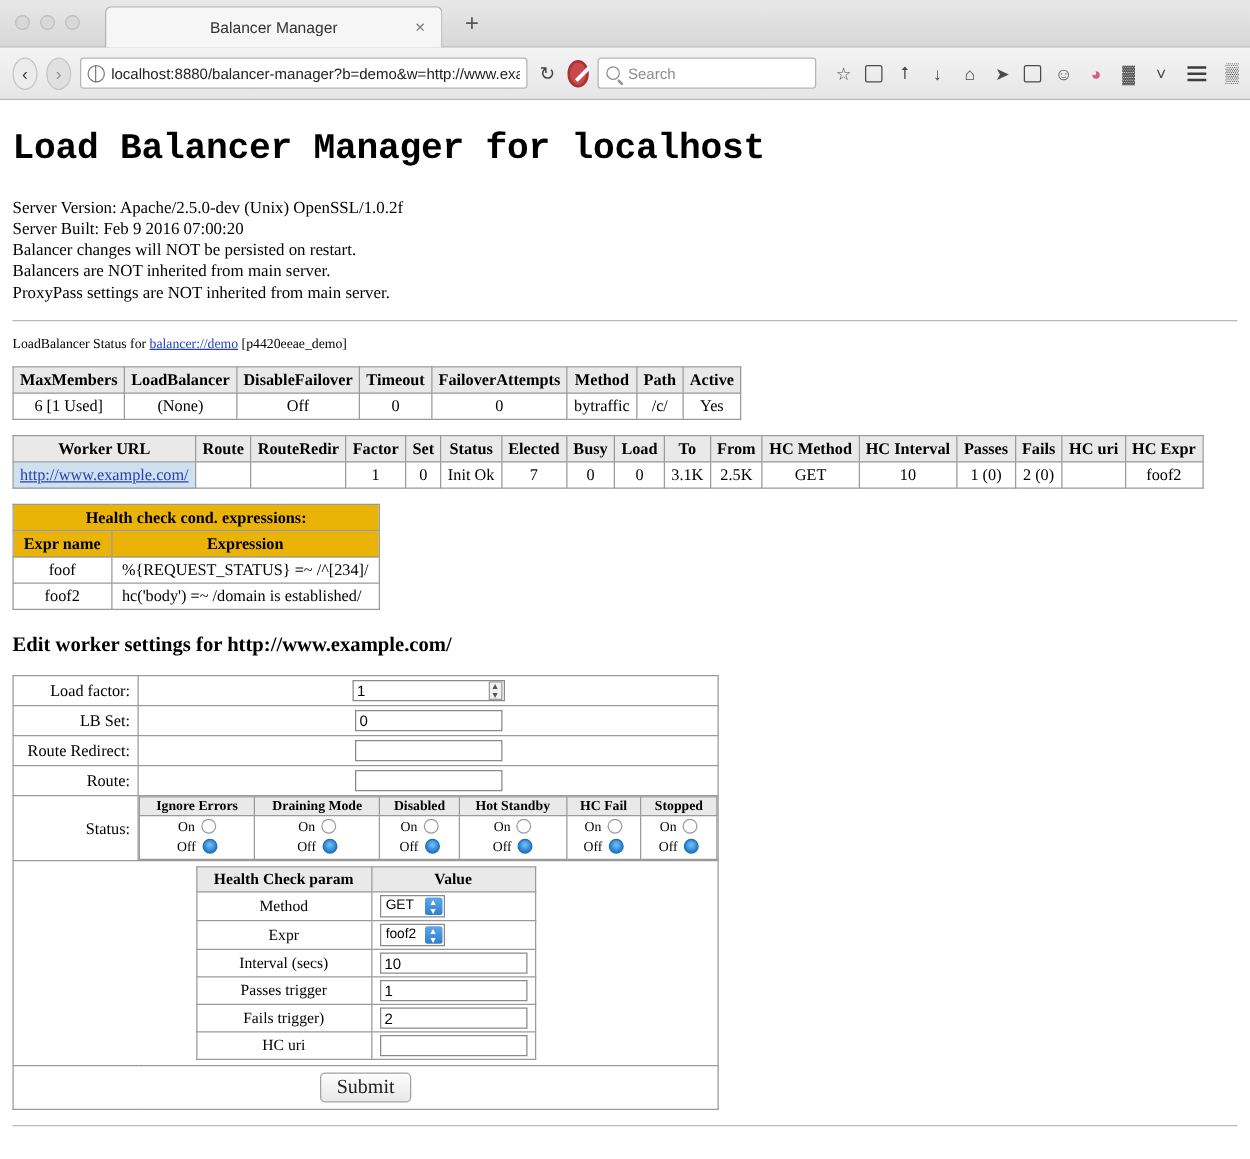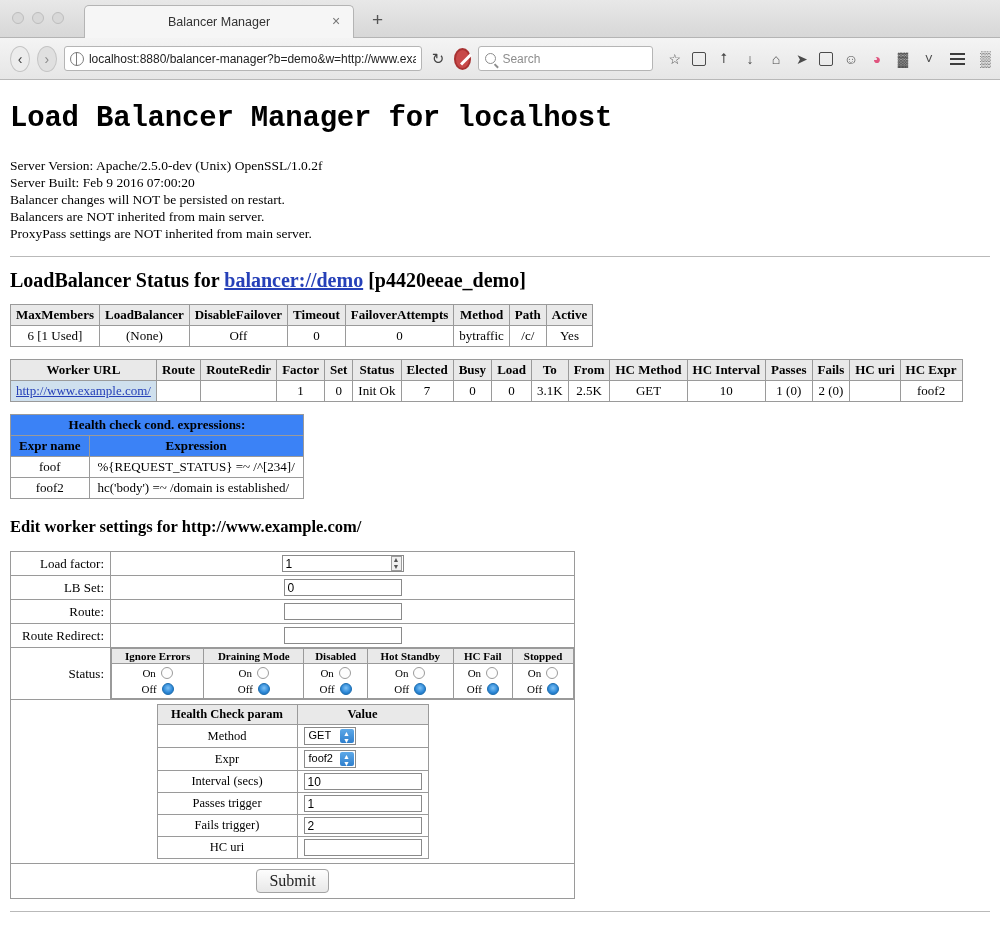--- a/index.html
+++ b/index.html
@@ -144,21 +144,21 @@
     font-family:Liberation Mono, monospace;
     font-size:29px; font-weight:bold;
     margin:4px 0 22px 0;
     letter-spacing:-0.2px;
   }
   .serverinfo { line-height:17px; font-size:13.5px; margin-bottom:14px; }
   hr.sep { border:none; border-top:1px solid #b9b9b9; margin:10px 0 12px 0; }
 
   h2 {
     font-family:"Liberation Serif", serif;
-    font-size:20px; font-weight:bold; margin:10px 0 12px 0;
+    font-size:11px; font-weight:normal; margin:10px 0 12px 0;
   }
   h2 a { color:#2640b8; }
   h3 {
     font-family:"Liberation Serif", serif;
     font-size:16.5px; font-weight:bold; margin:18px 0 14px 0;
   }
 
   table.grid {
     border-collapse:collapse;
     font-size:13px;
@@ -172,21 +172,21 @@
     white-space:nowrap;
   }
   table.grid th { background:#e9e9e9; font-weight:bold; }
   table.grid td a { color:#2640b8; }
   .hl { background:#cfe0ee; }
 
   table.hcexpr { border-collapse:collapse; font-size:13px; margin-bottom:12px; }
   table.hcexpr th, table.hcexpr td {
     border:1px solid #9a9a9a; padding:2px 8px;
   }
-  table.hcexpr th { background:#3b82f6; text-align:center; }
+  table.hcexpr th { background:#eab308; text-align:center; }
   table.hcexpr td.name { text-align:center; }
   table.hcexpr td.expr { text-align:left; }
 
   
   table.form {
     border-collapse:collapse;
     width:565px;
     font-size:13px;
     font-family:"Liberation Serif", serif;
   }
@@ -438,27 +438,27 @@
           </span>
         </td>
       </tr>
       <tr>
         <td class="lbl">LB Set:</td>
         <td style="text-align:center">
           <input class="txt" type="text" value="0" style="">
         </td>
       </tr>
       <tr>
-        <td class="lbl">Route:</td>
+        <td class="lbl">Route Redirect:</td>
         <td style="text-align:center">
           <input class="txt" type="text" value="" style="">
         </td>
       </tr>
       <tr>
-        <td class="lbl">Route Redirect:</td>
+        <td class="lbl">Route:</td>
         <td style="text-align:center">
           <input class="txt" type="text" value="" style="">
         </td>
       </tr>
       <tr>
         <td class="lbl">Status:</td>
         <td style="padding:0">
           <table class="status">
             <tbody>
                   <tr>

